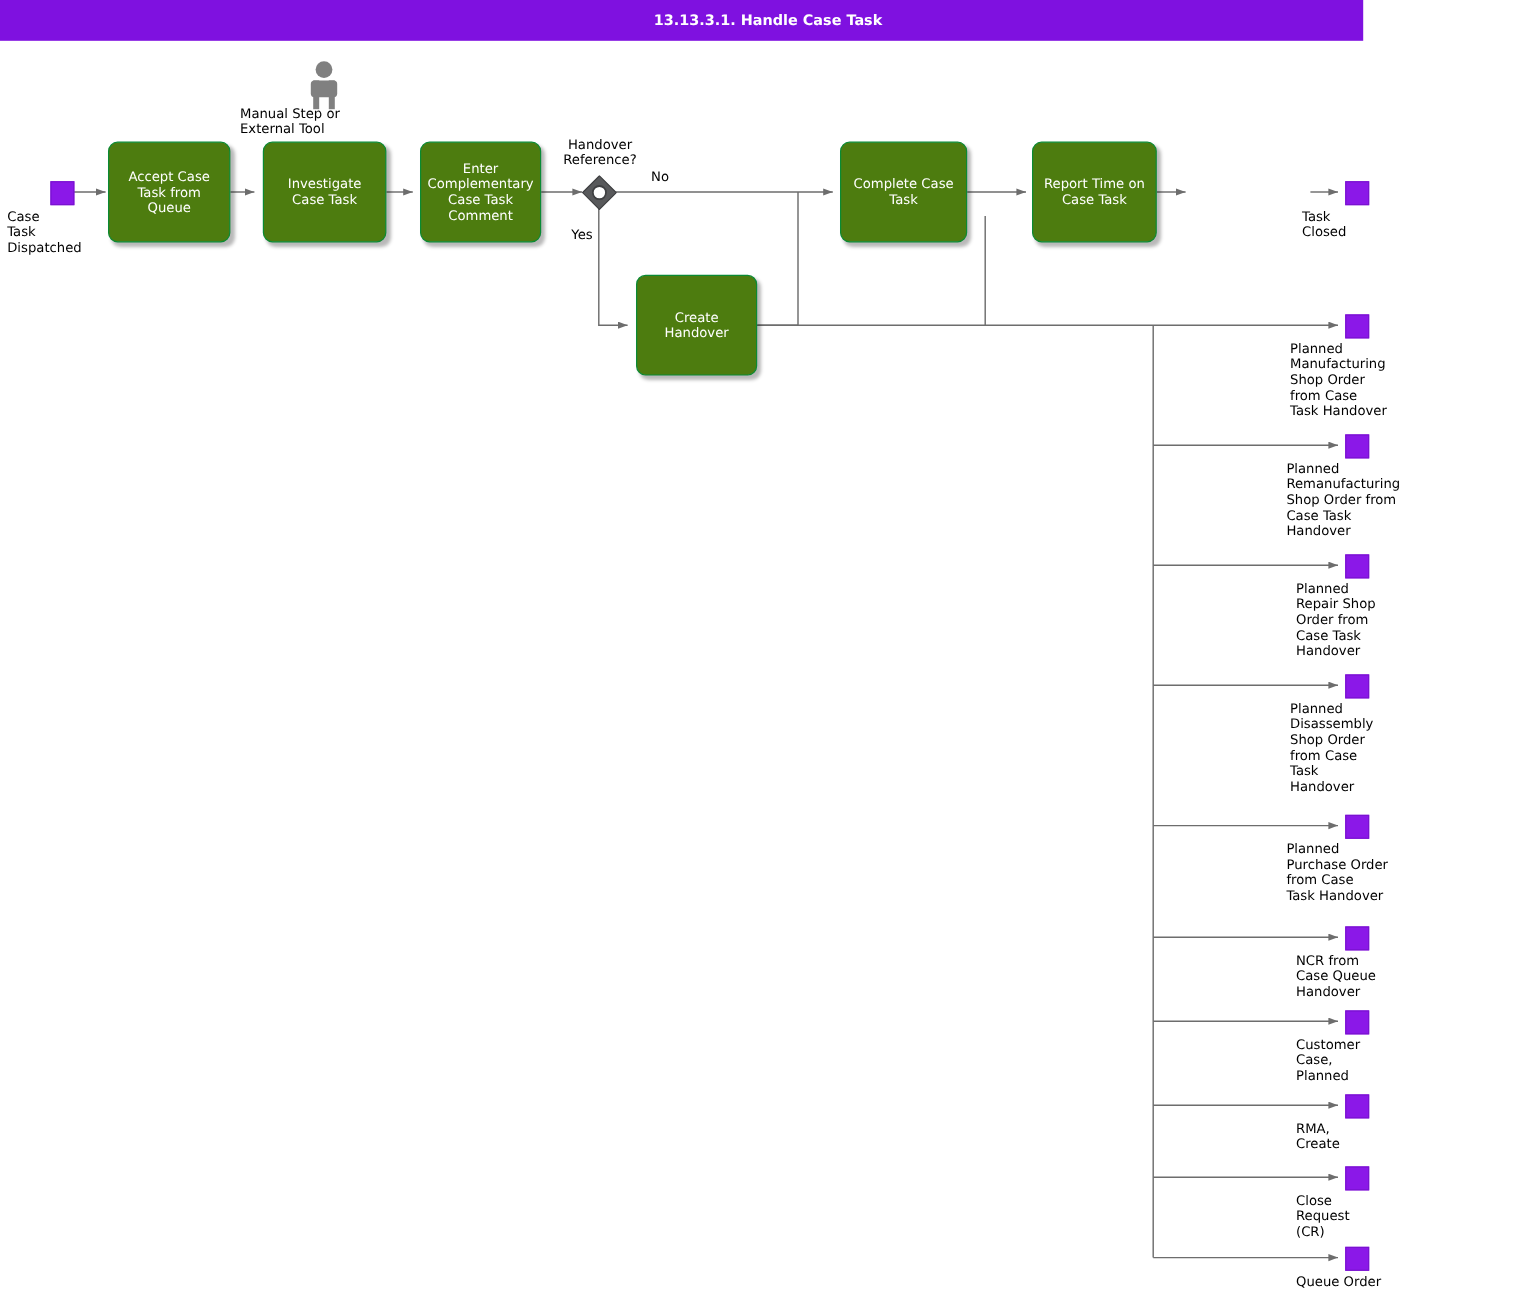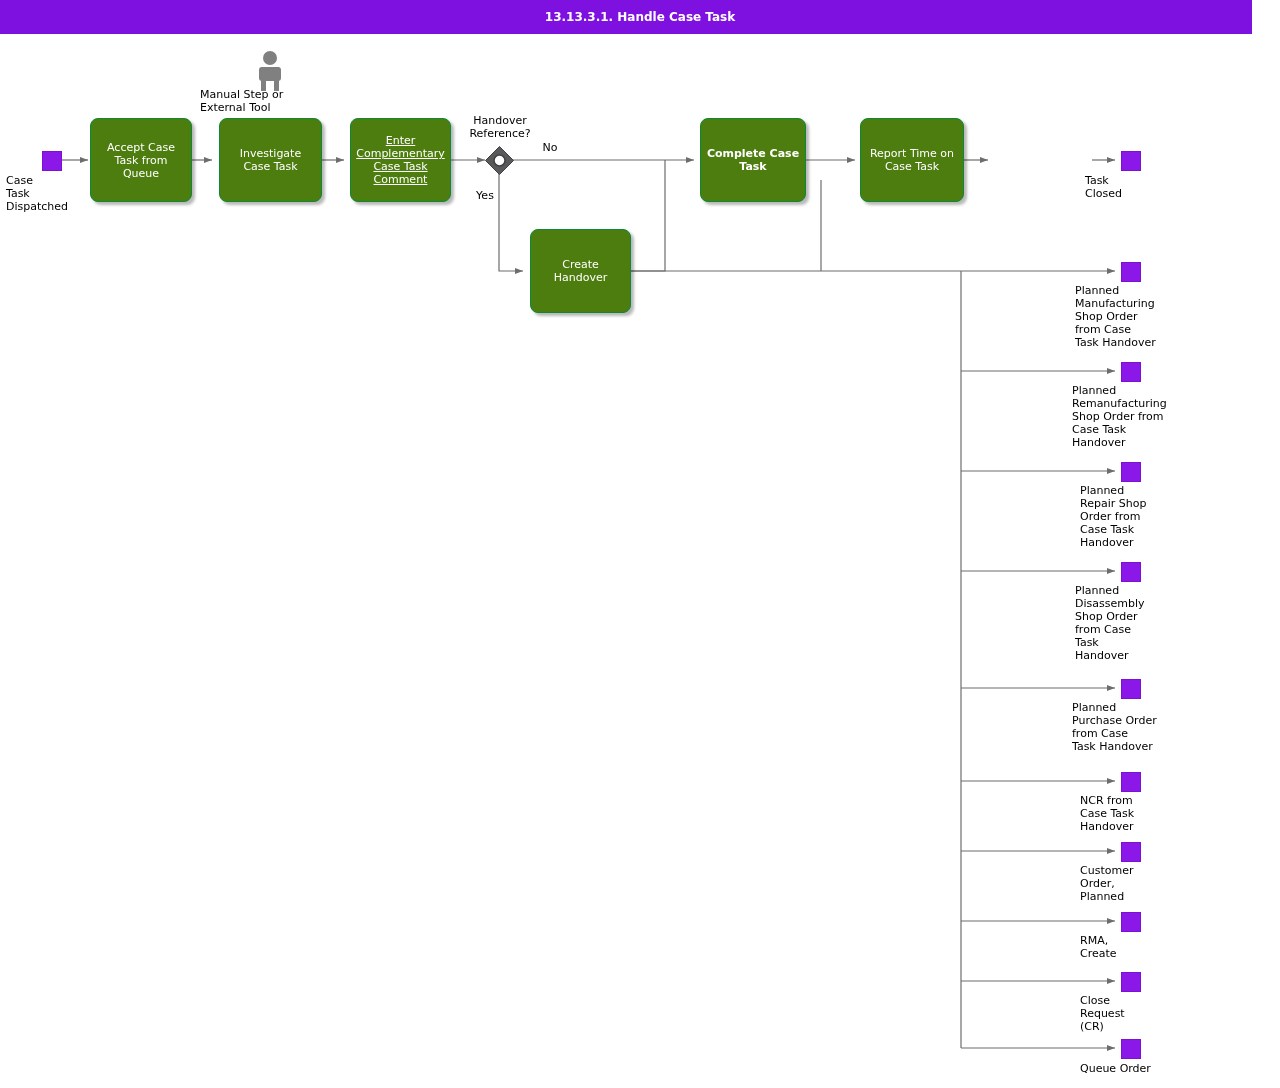--- a/index.html
+++ b/index.html
@@ -14,21 +14,21 @@
     position: relative;
     width: 1280px;
     height: 1088px;
     overflow: hidden;
     background: #ffffff;
   }
   #title-bar {
     position: absolute;
     left: 0;
     top: 0;
-    width: 1252px;
+    width: 1136px;
     height: 34px;
     background: #7f11e0;
   }
   #title-text {
     position: absolute;
     left: 0;
     top: 0;
     width: 1280px;
     height: 34px;
     line-height: 34px;
@@ -173,27 +173,27 @@
   <div class="evt" style="left:42px; top:151px;"></div>
   <div class="evt-label" style="left: 6px; top: 174px; width: 92px; white-space: pre-line;">Case
 Task
 Dispatched</div>
 
   <div class="task" style="left: 90px; top: 118px; width: 102px; height: 84px; white-space: pre-line;">Accept Case
 Task from
 Queue</div>
   <div class="task" style="left: 219px; top: 118px; width: 103px; height: 84px; white-space: pre-line;">Investigate
 Case Task</div>
-  <div class="task" style="left: 350px; top: 118px; width: 101px; height: 84px; white-space: pre-line; text-decoration: underline;">Enter
+  <div class="task" style="left: 350px; top: 118px; width: 101px; height: 84px; white-space: pre-line;">Enter
 Complementary
 Case Task
 Comment</div>
   <div class="task" style="left: 530px; top: 229px; width: 101px; height: 84px; white-space: pre-line;">Create
 Handover</div>
-  <div class="task" style="left: 700px; top: 118px; width: 106px; height: 84px; white-space: pre-line; font-weight: bold;">Complete Case
+  <div class="task" style="left: 700px; top: 118px; width: 106px; height: 84px; white-space: pre-line;">Complete Case
 Task</div>
   <div class="task" style="left: 860px; top: 118px; width: 104px; height: 84px; white-space: pre-line;">Report Time on
 Case Task</div>
 
   <svg class="gw" style="left:485px; top:146px; width:29px; height:29px;">
     <polygon points="14.5,0.5 28.5,14.5 14.5,28.5 0.5,14.5" fill="#58595b" stroke="#3f4042" stroke-width="1"></polygon>
     <circle cx="14.5" cy="14.5" r="5.5" fill="#ffffff" stroke="#3f4042" stroke-width="1.5"></circle>
   </svg>
   <div class="gw-label" style="left: 440px; top: 114px; width: 120px; white-space: pre-line;">Handover
 Reference?</div>
@@ -234,26 +234,26 @@
 Handover</div>
 
   <div class="evt" style="left:1121px; top:679px;"></div>
   <div class="evt-label" style="left: 1072px; top: 701px; width: 118px; white-space: pre-line;">Planned
 Purchase Order
 from Case
 Task Handover</div>
 
   <div class="evt" style="left:1121px; top:772px;"></div>
   <div class="evt-label" style="left: 1080px; top: 794px; width: 100px; white-space: pre-line;">NCR from
-Case Task
+Case Queue
 Handover</div>
 
   <div class="evt" style="left:1121px; top:842px;"></div>
   <div class="evt-label" style="left: 1080px; top: 864px; width: 100px; white-space: pre-line;">Customer
-Order,
+Case,
 Planned</div>
 
   <div class="evt" style="left:1121px; top:912px;"></div>
   <div class="evt-label" style="left: 1080px; top: 934px; width: 100px; white-space: pre-line;">RMA,
 Create</div>
 
   <div class="evt" style="left:1121px; top:972px;"></div>
   <div class="evt-label" style="left: 1080px; top: 994px; width: 96px; white-space: pre-line;">Close
 Request
 (CR)</div>

